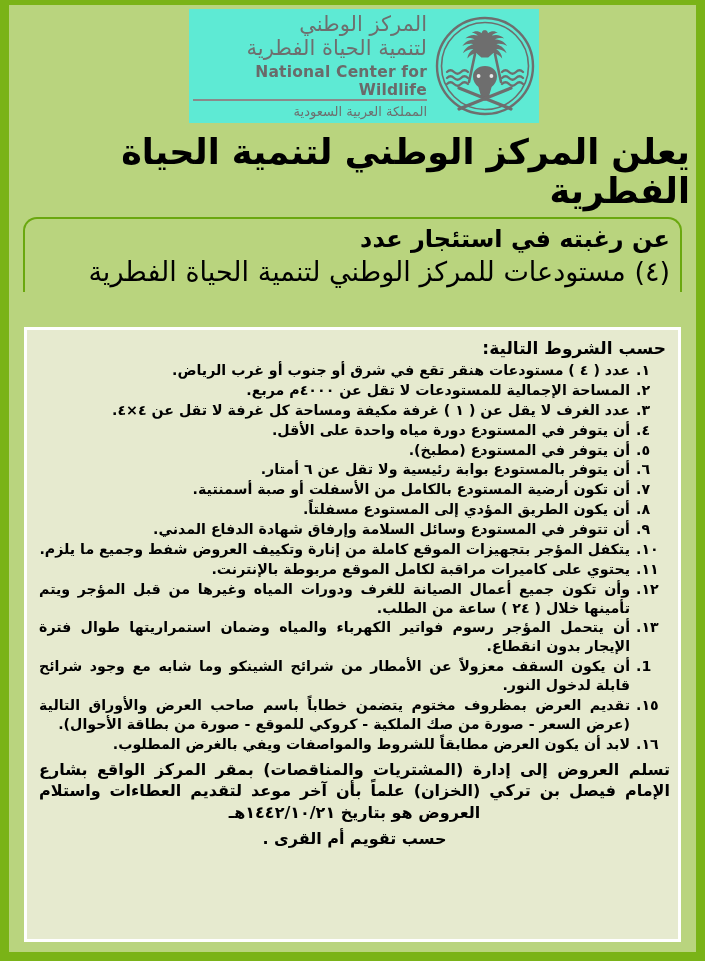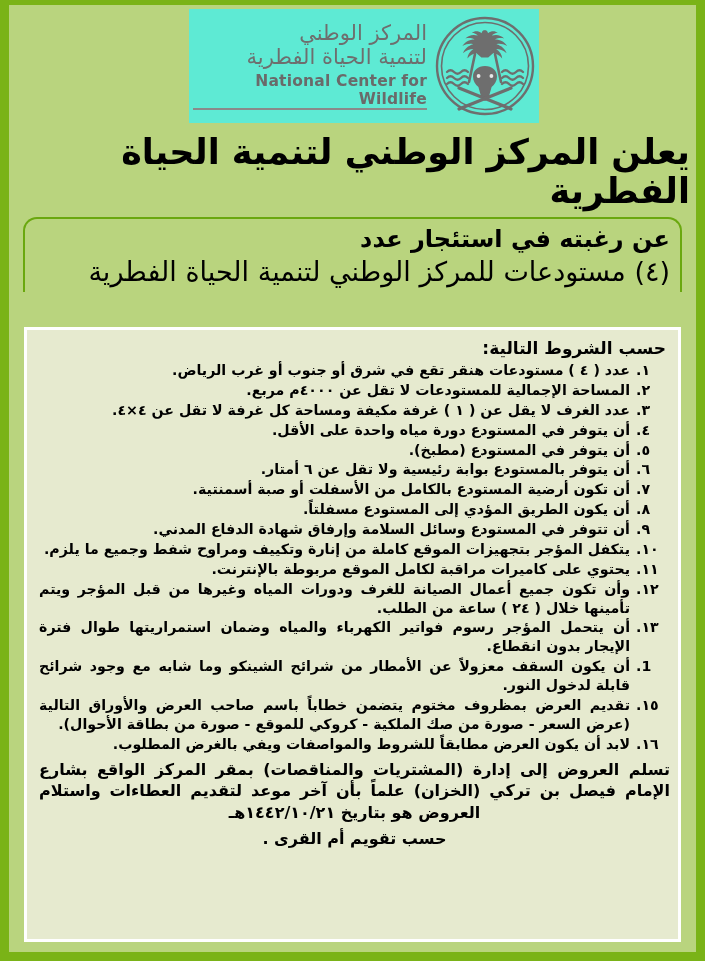--- a/index.html
+++ b/index.html
@@ -228,20 +228,21 @@
             <path d="M26 74 L78 95"></path>
             <path d="M78 74 L26 95"></path>
           </g>
         </svg>
       </div>
 
       <div class="logo-text">
         <div class="logo-ar1">المركز الوطني</div>
         <div class="logo-ar1">لتنمية الحياة الفطرية</div>
         <div class="logo-en">National Center for Wildlife</div>
+        <div class="logo-ar2">المملكة العربية السعودية</div>
       </div>
 
     </div>
   </div>
 
   <div class="headline">يعلن المركز الوطني لتنمية الحياة الفطرية</div>
 
   <div class="subbanner">
     <div class="sub1">عن رغبته في استئجار عدد</div>
     <div class="sub2">(٤) مستودعات للمركز الوطني لتنمية الحياة الفطرية</div>
@@ -283,21 +284,21 @@
       <li class="center-ish">
         <span class="num">٨.</span>
         <span class="ctext">أن يكون الطريق المؤدي إلى المستودع مسفلتاً.</span>
       </li>
       <li class="center-ish">
         <span class="num">٩.</span>
         <span class="ctext">أن تتوفر في المستودع وسائل السلامة وإرفاق شهادة الدفاع المدني.</span>
       </li>
       <li class="center-ish">
         <span class="num">١٠.</span>
-        <span class="ctext">يتكفل المؤجر بتجهيزات الموقع كاملة من إنارة وتكييف ومراوح شفط وجميع ما يلزم.</span>
+        <span class="ctext">يتكفل المؤجر بتجهيزات الموقع كاملة من إنارة وتكييف العروض شفط وجميع ما يلزم.</span>
       </li>
       <li class="center-ish">
         <span class="num">١١.</span>
         <span class="ctext">يحتوي على كاميرات مراقبة لكامل الموقع مربوطة بالإنترنت.</span>
       </li>
       <li>
         <span class="num">١٢.</span>
         <span class="ctext">وأن تكون جميع أعمال الصيانة للغرف ودورات المياه وغيرها من قبل المؤجر ويتم تأمينها خلال ( ٢٤ ) ساعة من الطلب.</span>
       </li>
       <li>

